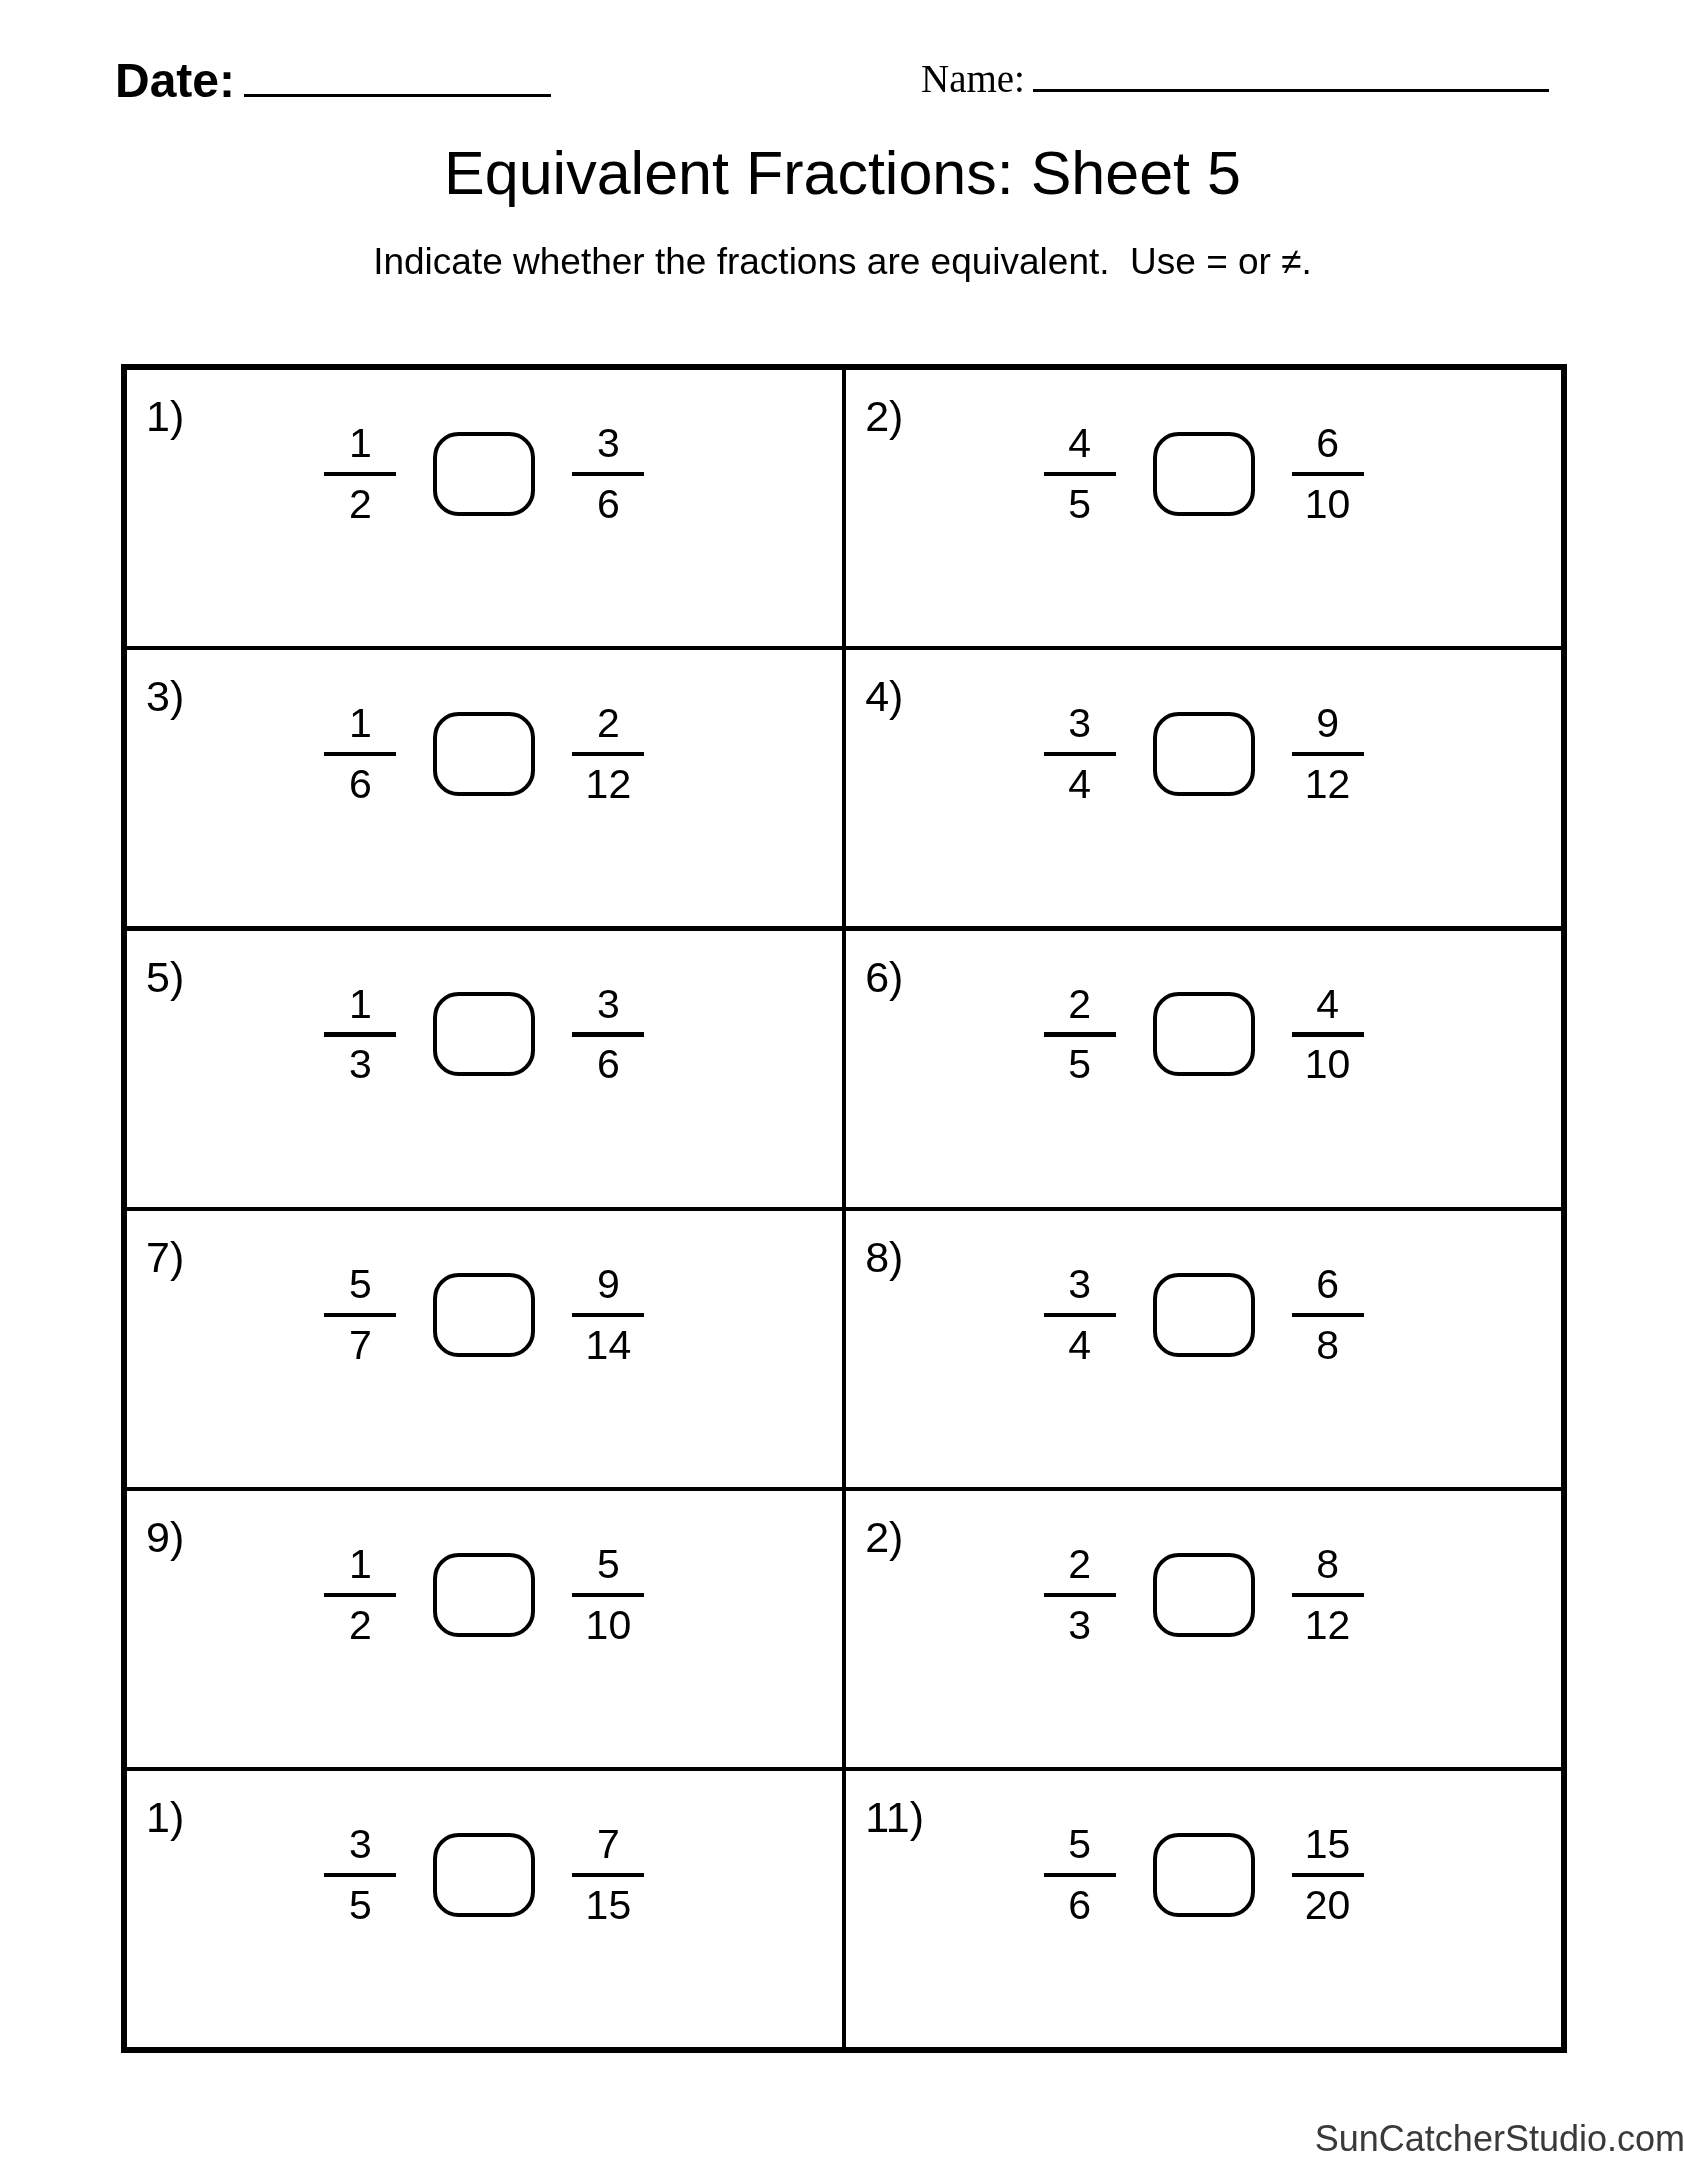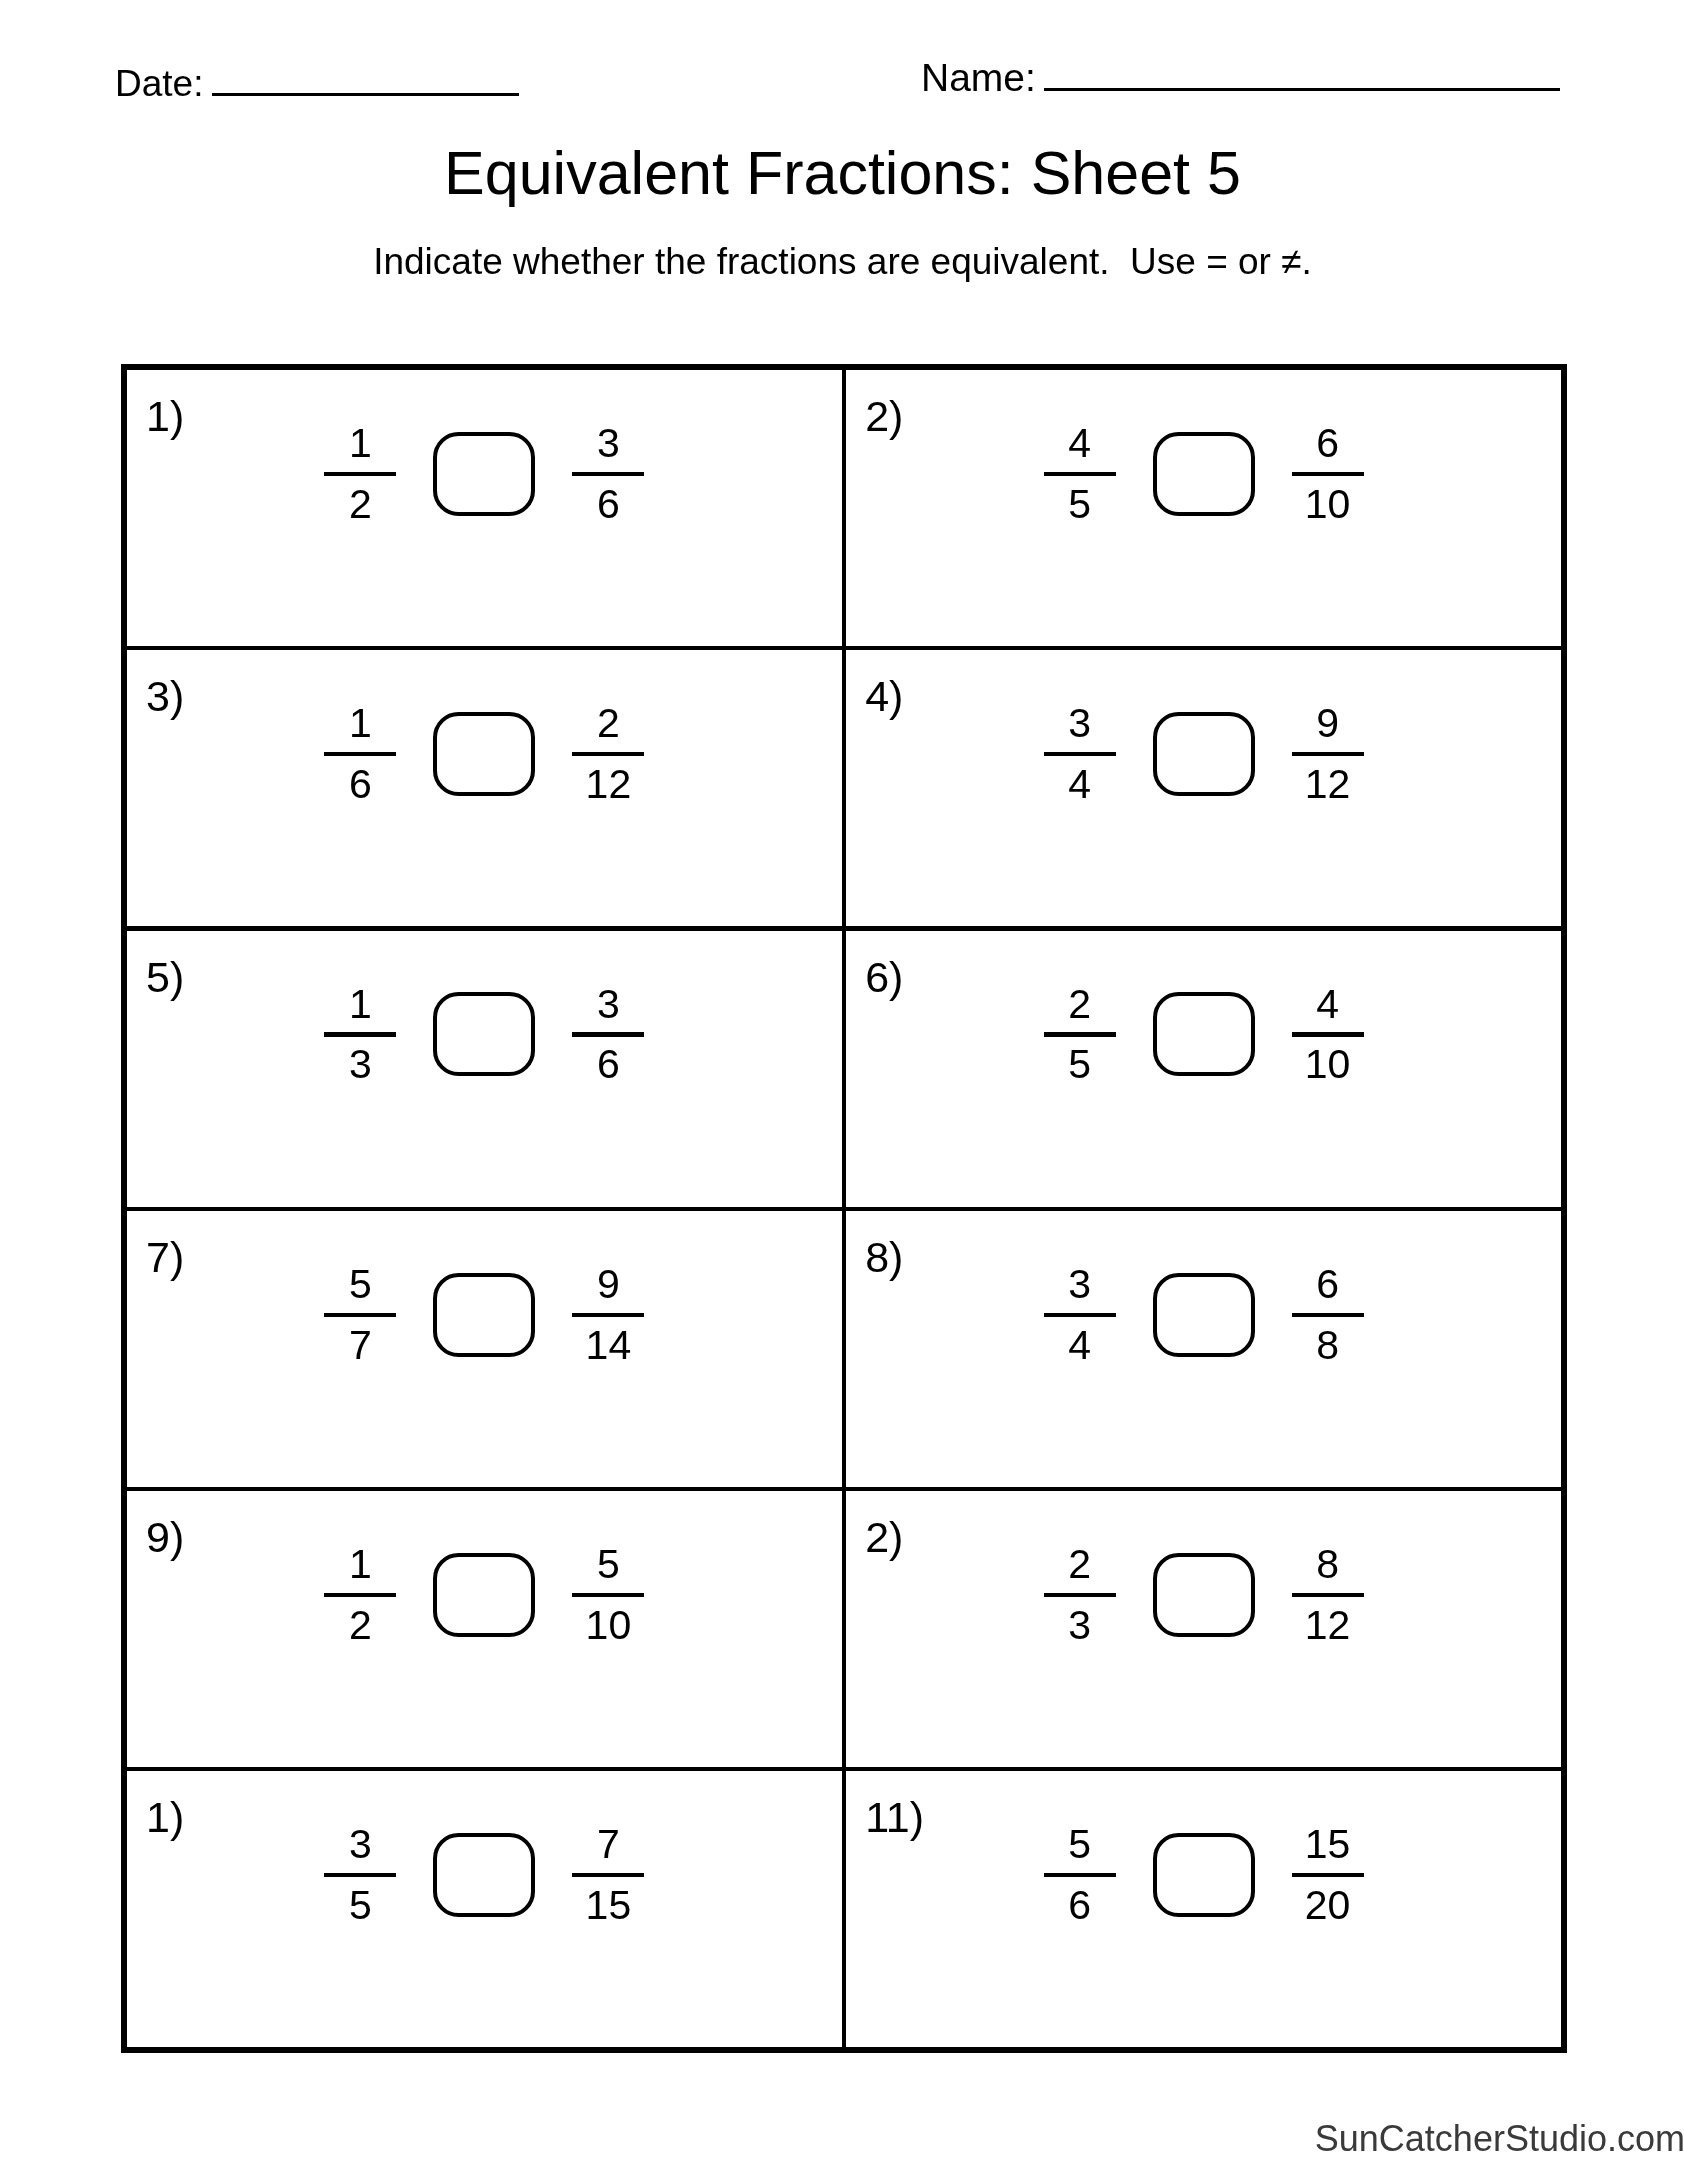--- a/index.html
+++ b/index.html
@@ -2,22 +2,22 @@
 <html style="font-size:13.6px"><head>
 <meta charset="utf-8">
 <style>
   * { margin: 0; padding: 0; box-sizing: border-box; }
   html, body { background: #ffffff; }
   body {
     width: 1685px; height: 2181px; position: relative;
     font-family: "Liberation Sans", sans-serif; color: #000;
     overflow: hidden;
   }
-  .date-row  { position: absolute; left: 115px;  top: 63px; font-size: 37px; white-space: nowrap; }
-  .name-row  { position: absolute; left: 921px; top: 56px; font-size: 39px; white-space: nowrap; }
+  .date-row  { position: absolute; left: 115px;  top: 53px; font-size: 48px; white-space: nowrap; font-weight: bold; }
+  .name-row  { position: absolute; left: 921px; top: 56px; font-size: 39px; white-space: nowrap; font-family: Liberation Serif, serif; }
   .blank {
     display: inline-block; height: 8.5px; margin-left: 8.5px;
     border-bottom: 3.4px solid #000;
   }
   .date-blank { width: 307px; }
   .name-blank { width: 516px; }
   .title {
     position: absolute; top: 138px; left: 0; width: 100%;
     text-align: center; font-size: 61px; font-weight: normal;
   }

